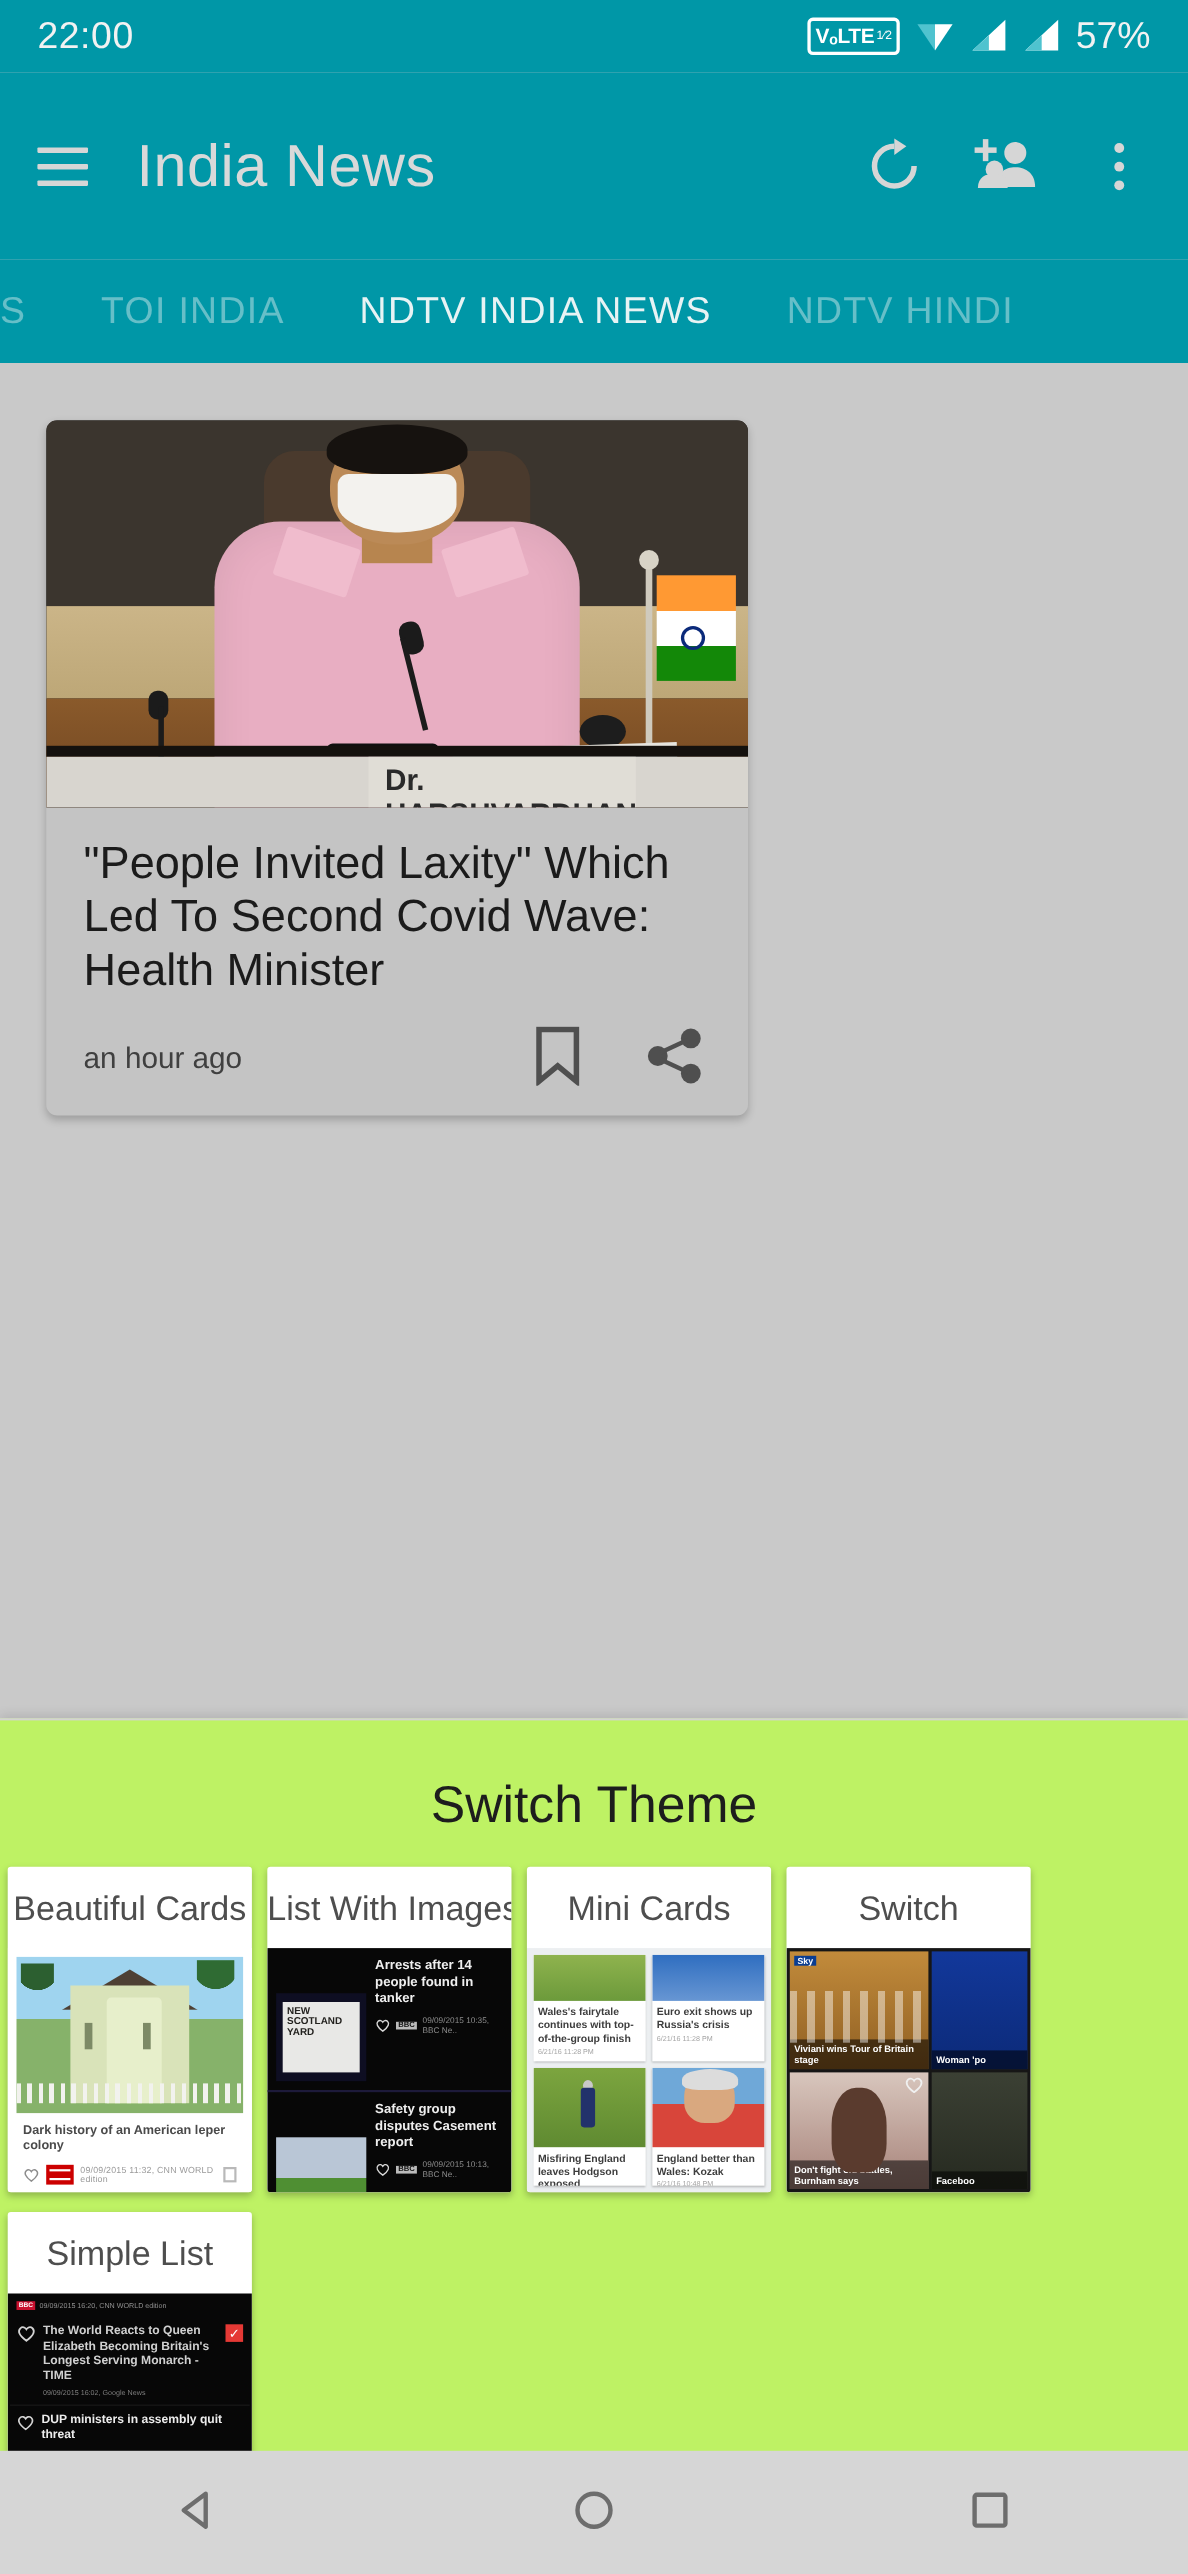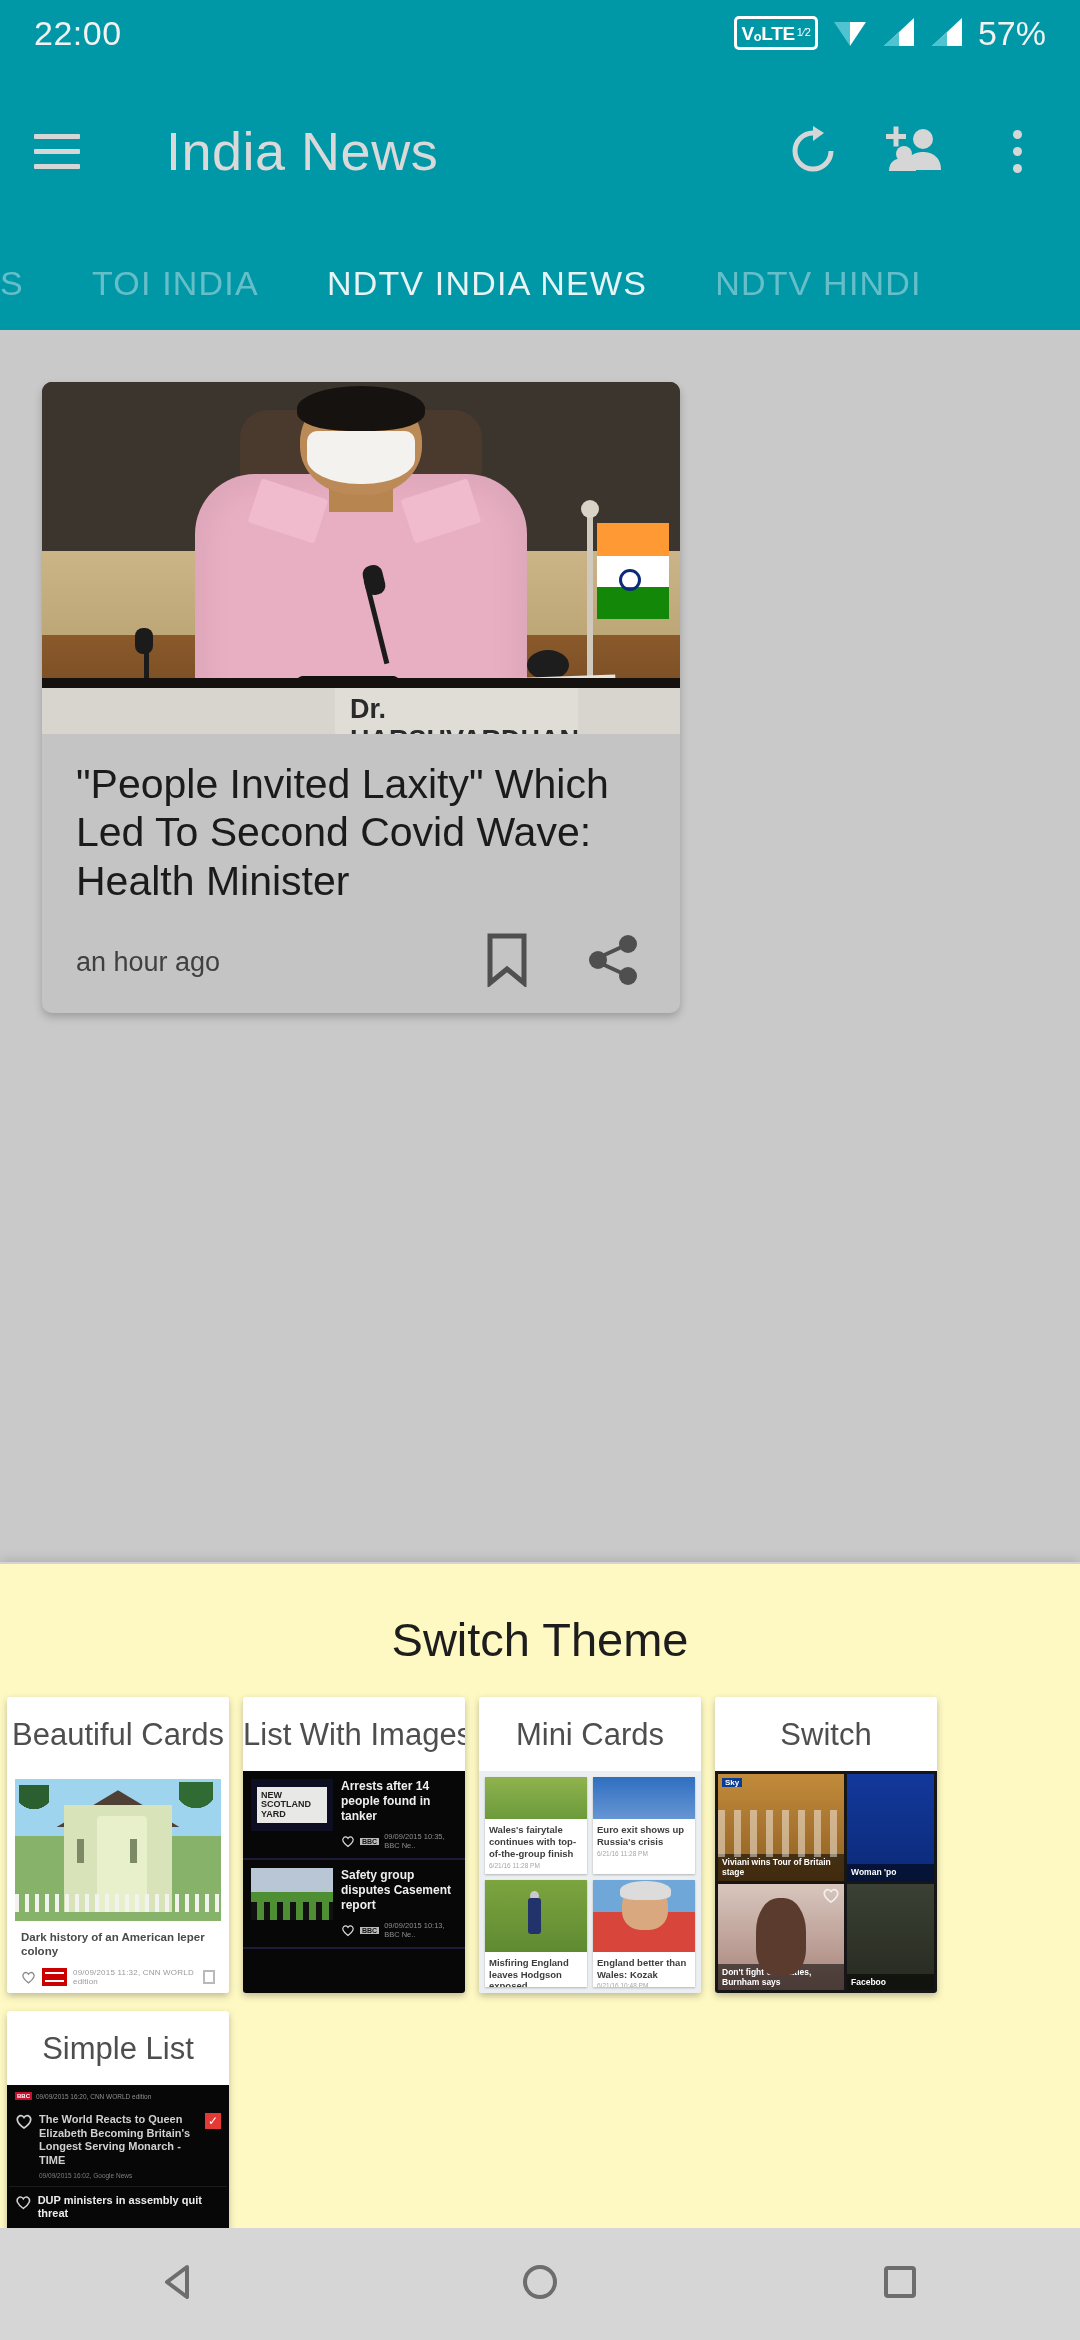--- a/index.html
+++ b/index.html
@@ -35,21 +35,21 @@
     height:170px; background:#0097a7; display:flex; align-items:center;
     padding:0 30px 0 34px;
   }
   .hamburger{ width:60px; height:60px; display:flex; flex-direction:column;
     justify-content:center; gap:10px; cursor:pointer; }
   .hamburger span{ display:block; height:5px; background:#d6d6d6; border-radius:1px; }
   .hamburger span:nth-child(1){ width:46px; }
   .hamburger span:nth-child(2){ width:46px; }
   .hamburger span:nth-child(3){ width:46px; }
   .app-title{
-    font-size:54px; color:#d9d9d9; margin-left:72px; letter-spacing:.5px;
+    font-size:54px; color:#d9d9d9; margin-left:30px; letter-spacing:.5px;
     white-space:nowrap; font-weight:400;
   }
   .appbar-actions{ margin-left:auto; display:flex; align-items:center; gap:36px; }
   .icon-btn{ width:66px; height:66px; display:flex; align-items:center; justify-content:center; cursor:pointer;}
   .dots{ display:flex; flex-direction:column; gap:8px; align-items:center; }
   .dots i{ width:9px;height:9px;border-radius:50%; background:#d6d6d6; display:block;}
 
   
   .tabbar{
     height:94px; background:#0097a7; display:flex; align-items:center;
@@ -136,21 +136,21 @@
   .news-title{
     font-size:41px; line-height:1.18; color:#1b1b1b; font-weight:400;
   }
   .news-meta{ margin-top:28px; display:flex; align-items:center; }
   .news-time{ font-size:27px; color:#404040; }
   .news-acts{ margin-left:auto; display:flex; align-items:center; gap:58px; padding-right:8px;}
 
   
   .sheet{
     position:absolute; left:0; right:0; top:1232px; bottom:0;
-    background:#fef9c3; border-top:2px solid #d3d3d3;
+    background:#bef264; border-top:2px solid #d3d3d3;
     box-shadow:0 -3px 10px rgba(0,0,0,.12);
   }
   .sheet-title{
     text-align:center; font-size:47px; color:#1d1d1d; padding:48px 0 30px;
     font-weight:400;
   }
   .theme-grid{
     display:flex; flex-wrap:wrap; padding:0 7px; gap:18px 14px;
   }
   .theme-card{
@@ -187,21 +187,21 @@
   .bc-cnn{ width:30px;height:18px; background:#cc0000; position:relative; }
   .bc-cnn:after{ content:""; position:absolute; inset:4px 3px; border-top:2px solid #fff;
      border-bottom:2px solid #fff;}
   .bc-date{ font-size:8px; color:#9a9a9a; letter-spacing:.2px; }
   .bc-box{ margin-left:auto; width:14px;height:14px;border:2px solid #b9b9b9;}
 
   
   .lwi{ background:#070707; padding:0; }
   .lwi-row{ display:flex; gap:8px; padding:8px; align-items:flex-start;
     border-bottom:2px solid #1d1a3a; }
-  .lwi-thumb{ width:82px;height:52px; flex:0 0 auto; position:relative; overflow:hidden;}
+  .lwi-thumb{ width:82px;height:80px; flex:0 0 auto; position:relative; overflow:hidden;margin-top:33px;}
   .lwi-t1{ background:#0e0e22; }
   .lwi-t1 .plate{ position:absolute; inset:8px 6px; background:#e8e8e6; }
   .lwi-t1 .ptxt{ position:absolute; left:10px; top:12px; right:6px;
     font-size:9px; font-weight:bold; color:#23221f; line-height:1.05; }
   .lwi-t2{ background:linear-gradient(#b9c6d6 0 46%, #4f8f33 46% 100%);}
   .lwi-t2 .crowd{ position:absolute; left:0; right:0; bottom:0; height:34%;
     background:repeating-linear-gradient(90deg,#111 0 6px, transparent 6px 13px); }
   .lwi-txt{ flex:1; min-width:0; }
   .lwi-title{ font-size:12px; color:#efefef; line-height:1.25; font-weight:bold;}
   .lwi-foot{ display:flex; align-items:center; gap:5px; margin-top:8px;}

